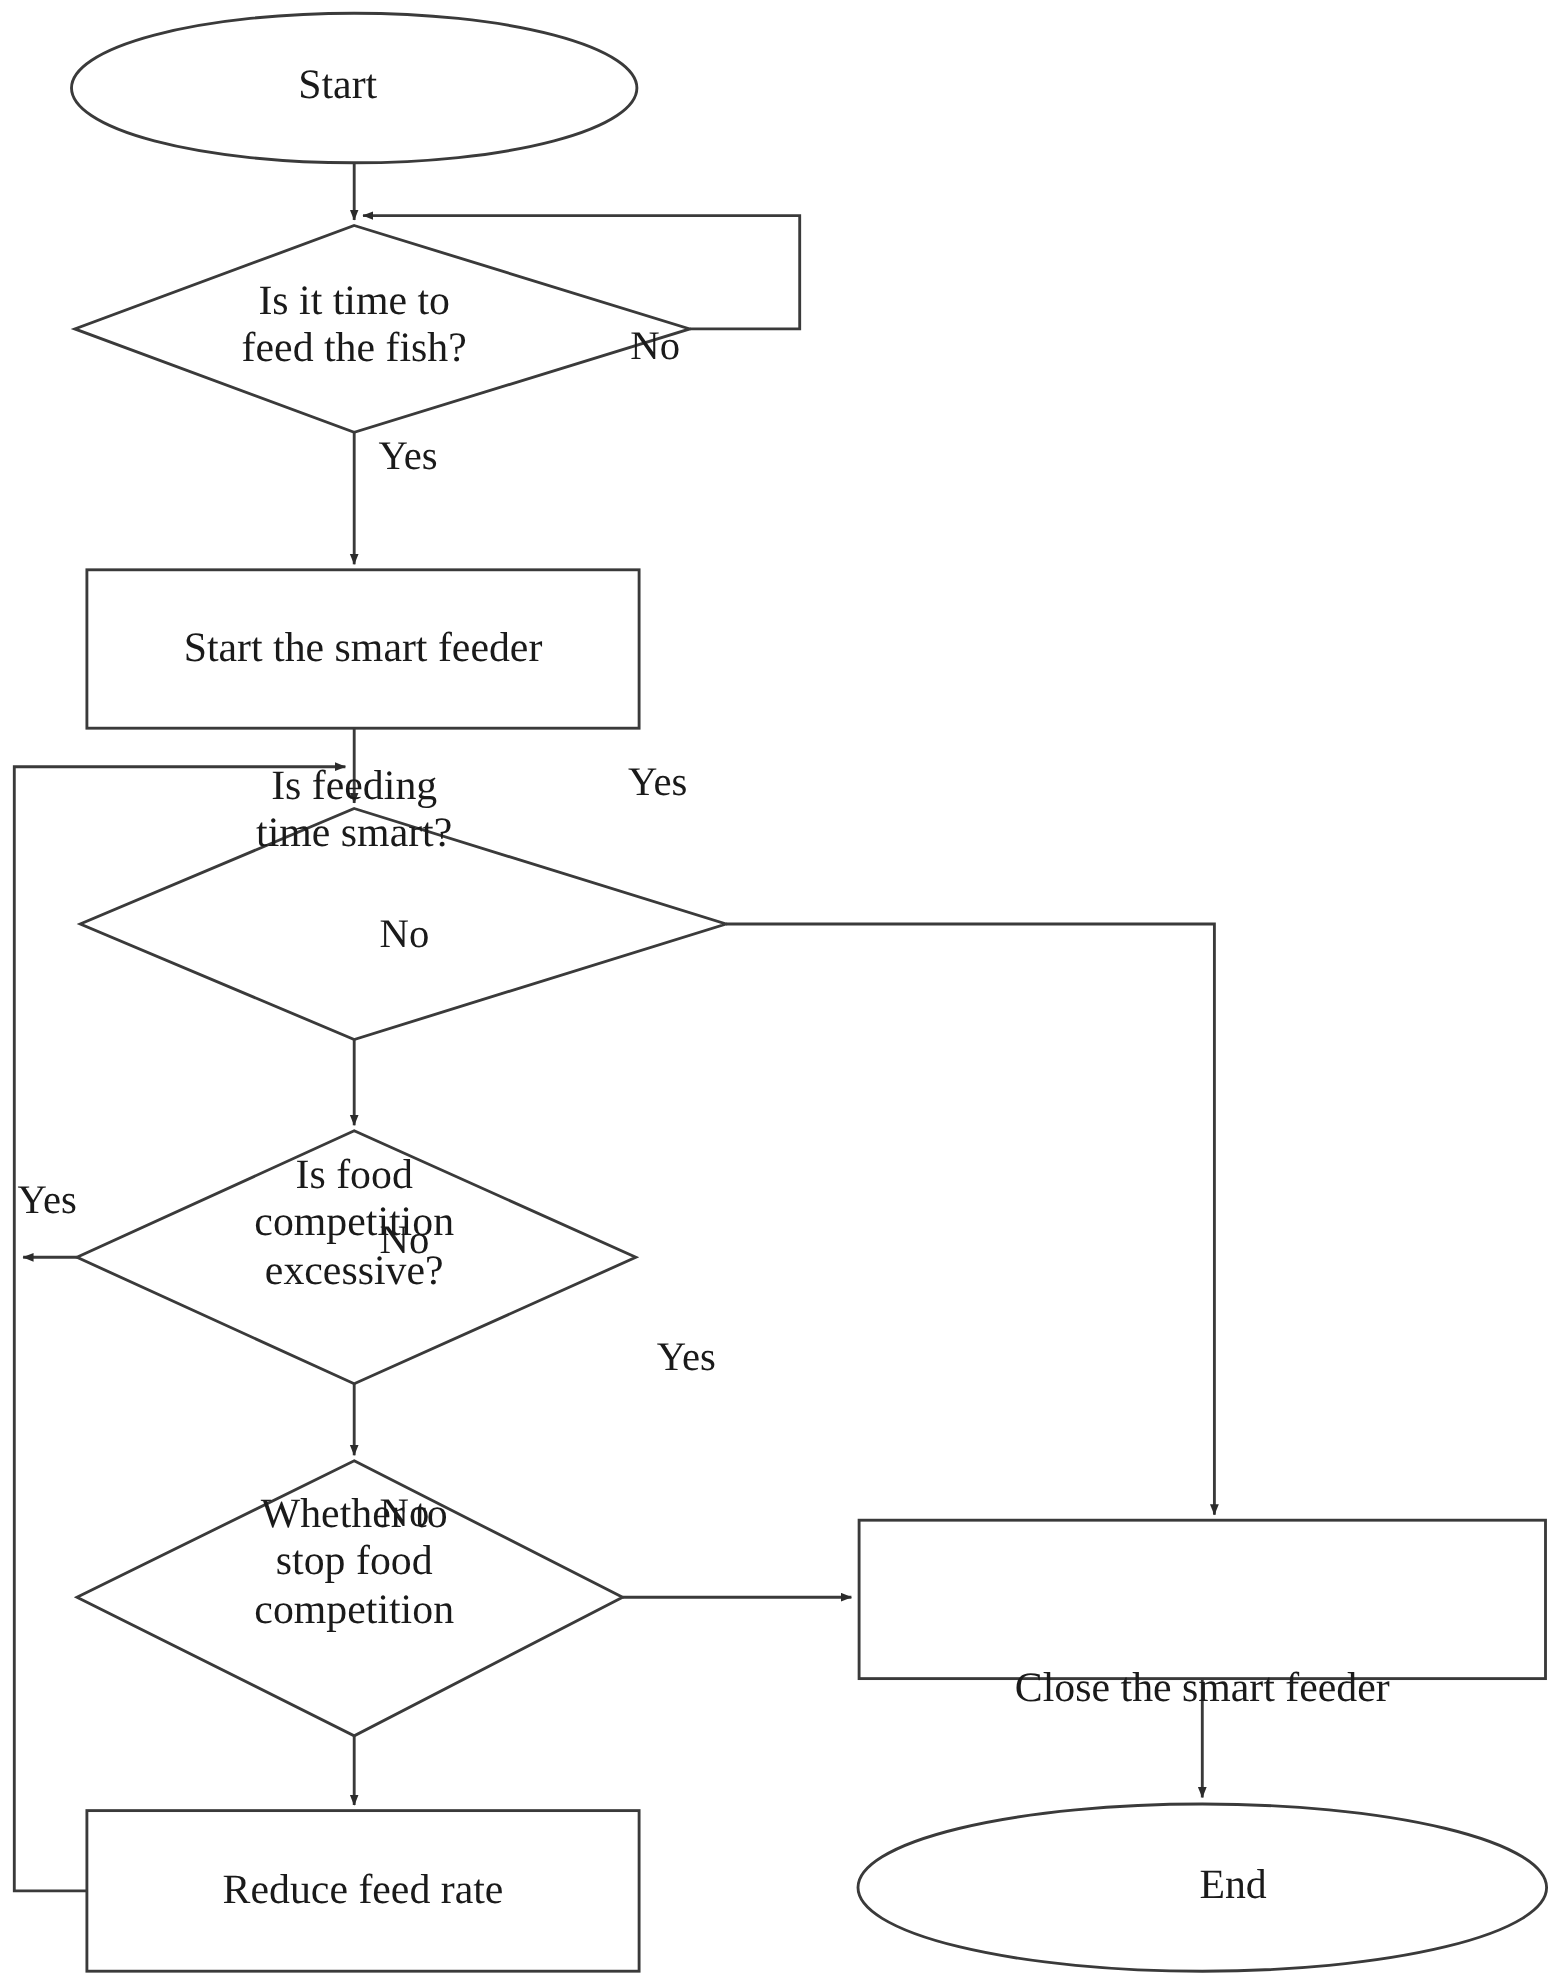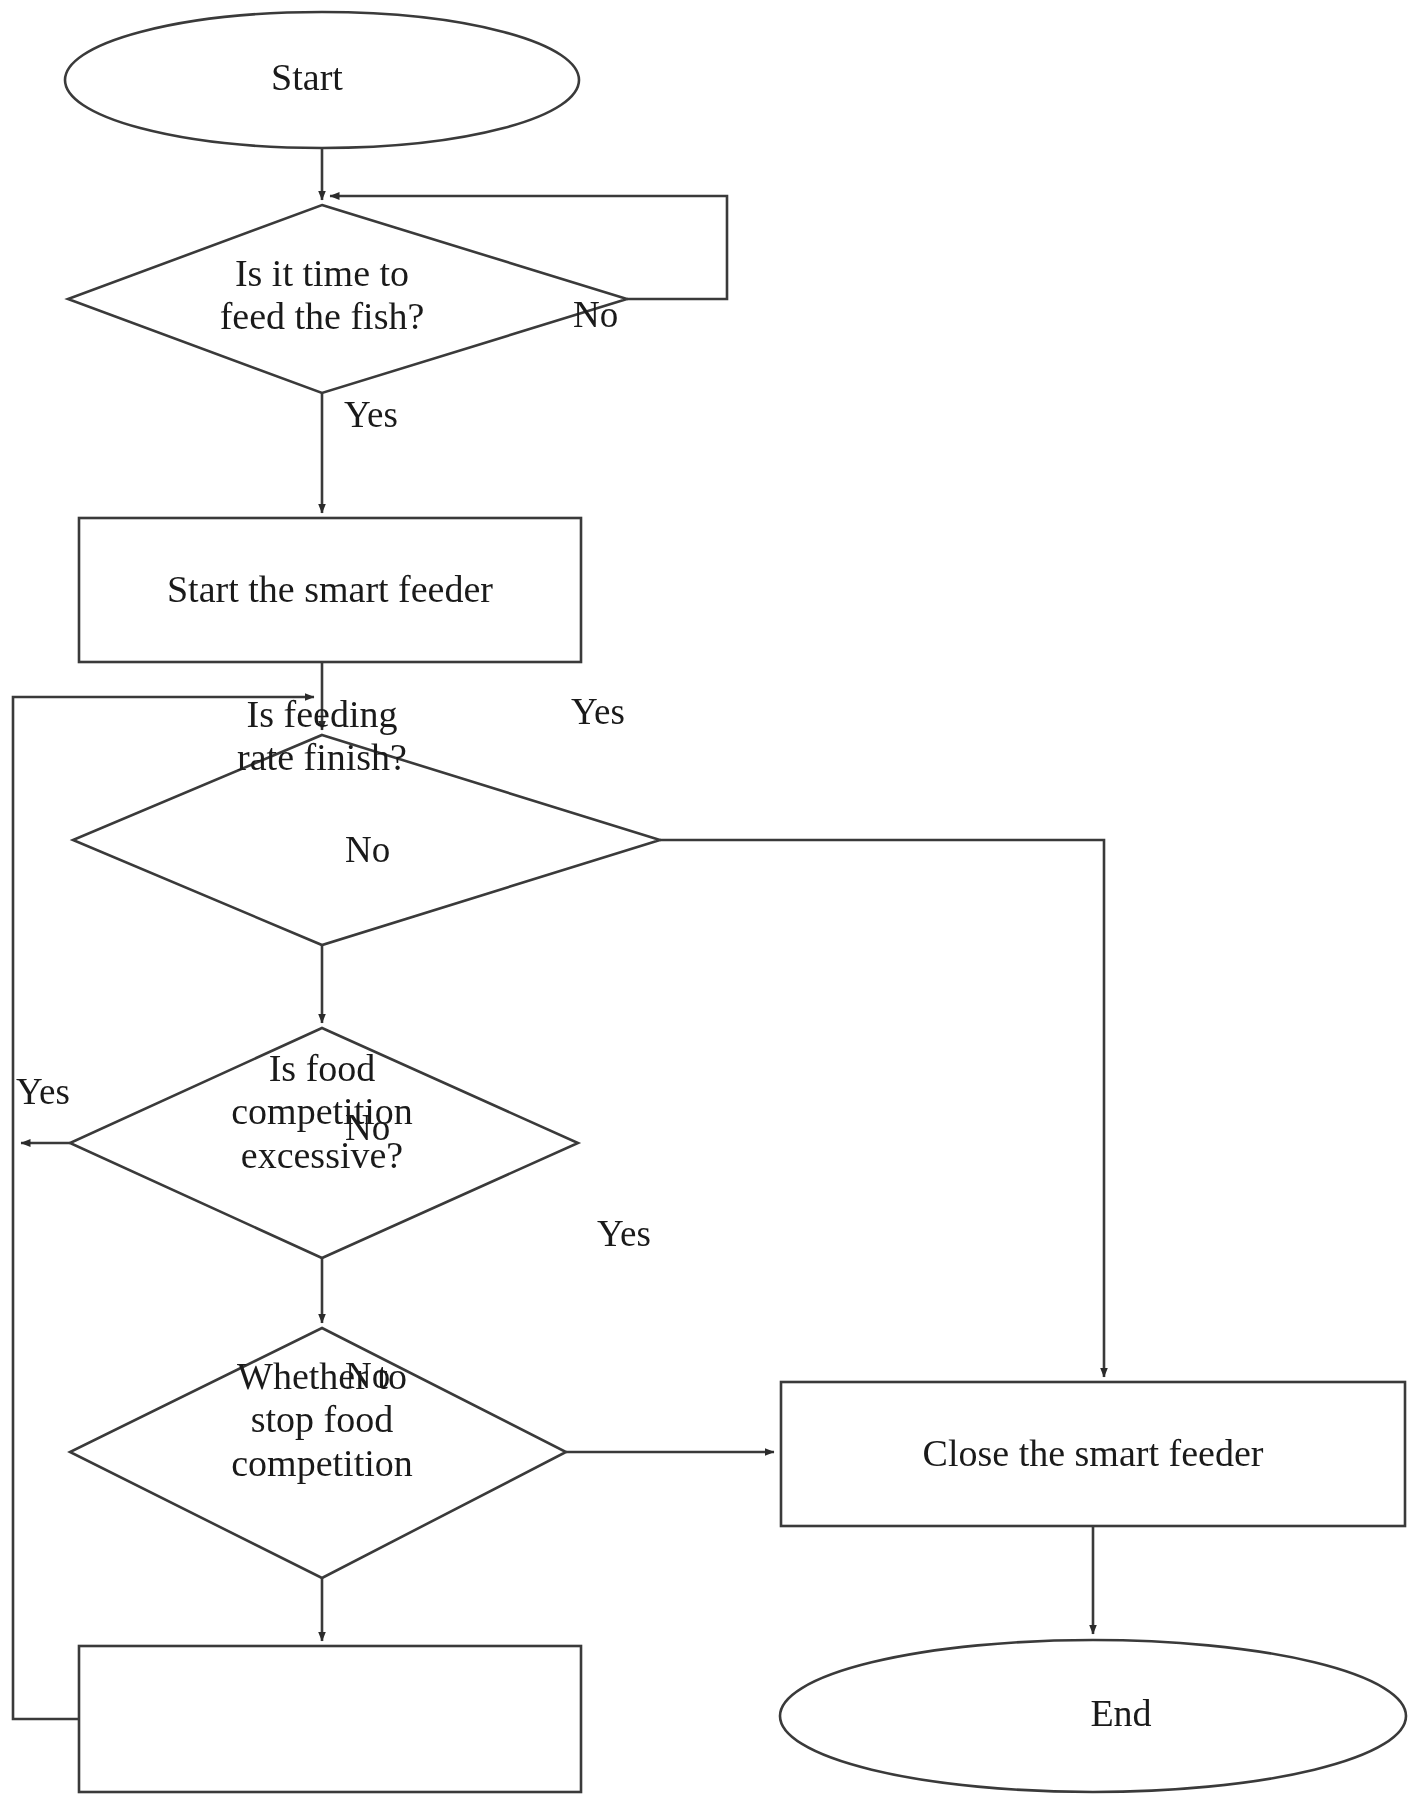--- a/index.html
+++ b/index.html
@@ -107,32 +107,33 @@
   </svg>
 
   <div class="node-text" style="left:50px; top:56px; width:514px;">Start</div>
 
   <div class="node-text" style="left:105px; top:252px; width:434px;">Is it time to
 feed the fish?</div>
 
   <div class="node-text" style="left:79px; top:568px; width:502px;">Start the smart feeder</div>
 
   <div class="node-text" style="left:115px; top:693px; width:414px;">Is feeding
-rate finish?</div>
+time smart?</div>
 
   <div class="node-text" style="left:115px; top:1047px; width:414px;">Is food
 competition
 excessive?</div>
 
   <div class="node-text" style="left:115px; top:1355px; width:414px;">Whether to
 stop food
 competition</div>
 
+  <div class="node-text" style="left:79px; top:1697px; width:502px;">Reduce feed rate</div>
 
-  <div class="node-text" style="left:781px; top:1432px; width:624px;">Close the smart feeder</div>
+  <div class="node-text" style="left:781px; top:1513px; width:624px;">Close the smart feeder</div>
 
   <div class="node-text" style="left:809px; top:1692px; width:624px;">End</div>
 
   <div class="edge-label" style="left:573px; top:296px;">No</div>
 
   <div class="edge-label" style="left:344px; top:396px;">Yes</div>
 
   <div class="edge-label" style="left:571px; top:693px;">Yes</div>
 
   <div class="edge-label" style="left:345px; top:831px;">No</div>

